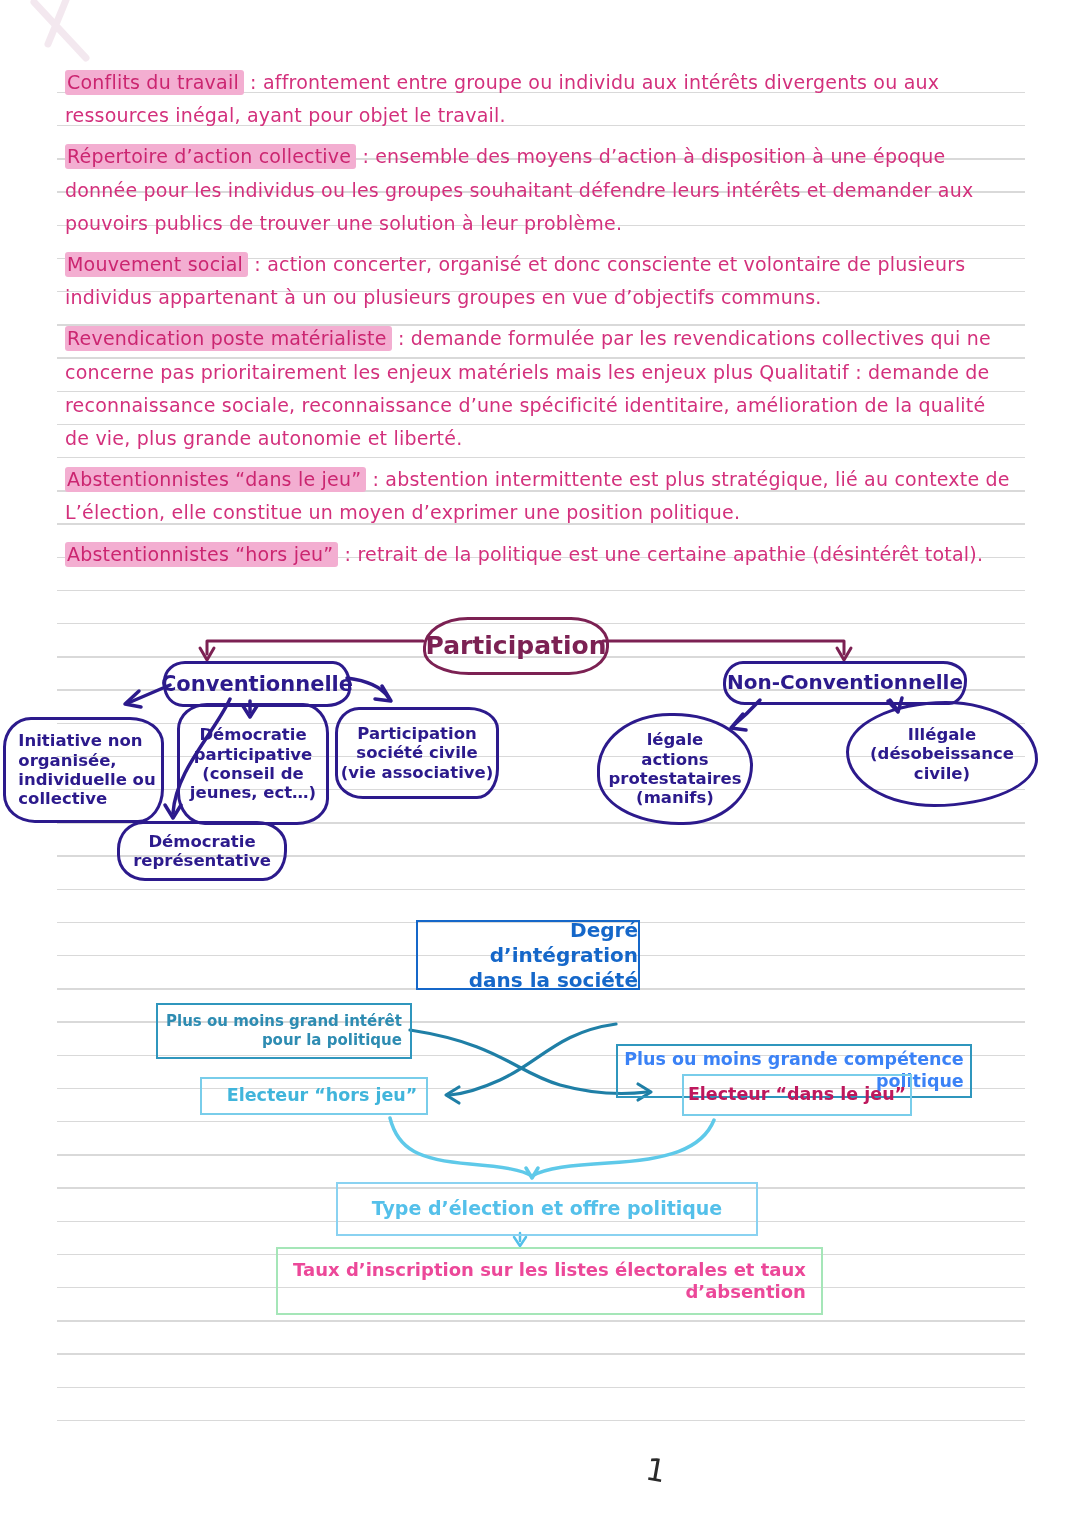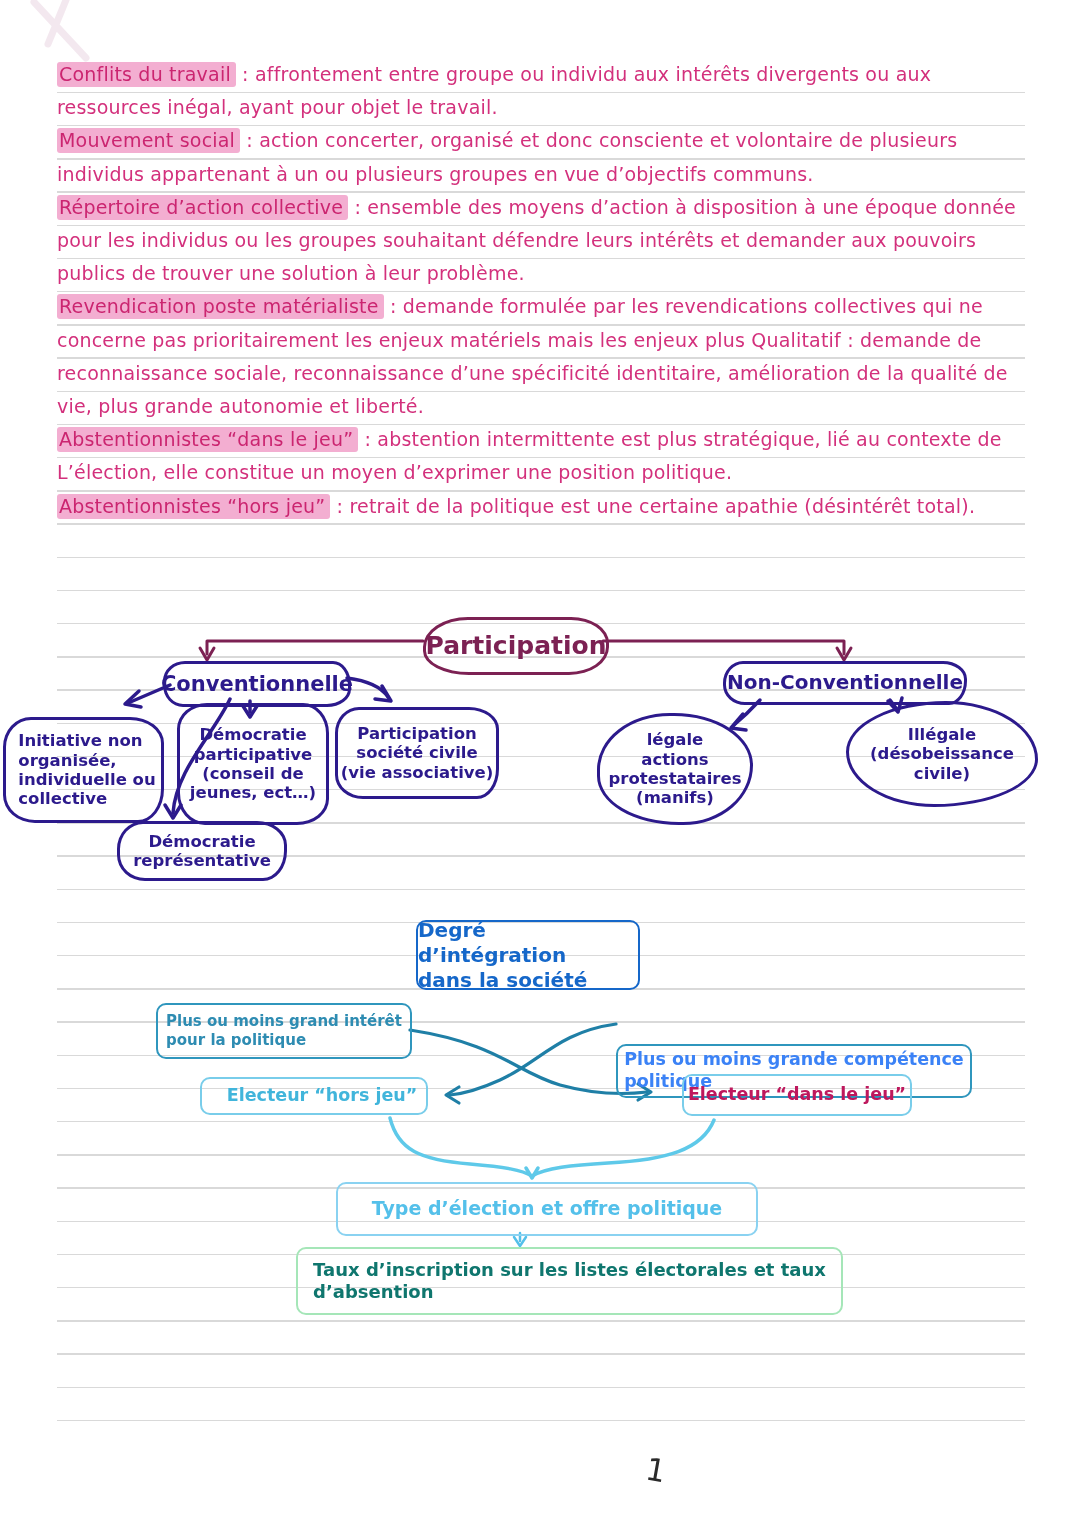--- a/index.html
+++ b/index.html
@@ -13,21 +13,21 @@
     background:repeating-linear-gradient(180deg,
       rgba(0,0,0,0) 0px, rgba(0,0,0,0) 31.8px,
       #d9d9d9 31.8px, #d9d9d9 33.2px);
   }
   .corner-mark{position:absolute;left:0;top:0;z-index:0;}
   
   .defs{
     position:absolute;left:57px;top:58px;width:966px;z-index:2;
     color:#d3307c;font-size:19px;line-height:33.2px;letter-spacing:.2px;
   }
-  .def{margin:0;}
+  .def{margin:8px;}
   .hl{
     background:#f3aed1;color:#cb2570;padding:1px 5px 2px 2px;border-radius:3px;
     box-decoration-break:clone;-webkit-box-decoration-break:clone;
   }
   
   .map-node{
     position:absolute;z-index:2;display:flex;align-items:center;justify-content:center;
     text-align:center;white-space:pre-line;font-weight:700;line-height:1.18;
     color:#2c1a8c;border:3.5px solid #2c1a8c;background:transparent;
   }
@@ -48,55 +48,55 @@
     border-radius:24px 30px 22px 28px / 26px 22px 30px 24px;}
   .node-dem-repr{left:117px;top:821px;width:164px;height:54px;
     border-radius:26px 30px 24px 28px / 28px 24px 30px 26px;}
   .node-legale{left:597px;top:713px;width:150px;height:106px;
     border-radius:48% 52% 46% 54% / 52% 48% 55% 45%;}
   .node-illegale{left:846px;top:701px;width:186px;height:100px;
     border-radius:52% 48% 54% 46% / 48% 55% 45% 52%;}
   
   .box{
     position:absolute;z-index:2;display:flex;align-items:center;justify-content:center;
-    text-align:left;white-space:pre-line;font-weight:700;line-height:1.25;background:transparent;border-radius:10px;
+    text-align:right;white-space:pre-line;font-weight:700;line-height:1.25;background:transparent;
   }
   .box-degre{left:416px;top:920px;width:220px;height:66px;font-size:20px;
     color:#1567c9;border:2.5px solid #1567c9;}
   .box-interet{left:156px;top:1003px;width:252px;height:52px;font-size:15px;
     color:#2e8cb2;border:2px solid #2f96bd;}
   .box-competence{left:616px;top:1000px;width:352px;height:50px;font-size:17.5px;
     color:#3b82f6;border:2px solid #2f96bd;margin-top:44px;}
   .box-electeur-hors{left:200px;top:1077px;width:208px;height:34px;font-size:17.5px;
     color:#41b5db;border:2px solid #79cdea;padding-left:16px;}
   .box-electeur-dans{left:682px;top:1074px;width:226px;height:38px;font-size:17.5px;
     color:#be185d;border:2px solid #79cdea;}
   .box-type{left:336px;top:1182px;width:418px;height:50px;font-size:19px;
     color:#54c0ea;border:2px solid #8ad2f1;}
-  .box-taux{left:296px;top:1247px;width:543px;height:64px;font-size:18px;
-    color:#0f766e;border:2px solid #a5e6b8;}
+  .box-taux{left:276px;top:1247px;width:543px;height:64px;font-size:18px;
+    color:#ec4899;border:2px solid #a5e6b8;}
   .svg-overlay{position:absolute;left:0;top:0;z-index:1;}
   .page-num{
     position:absolute;left:646px;top:1452px;z-index:2;color:#2a2a2a;
     font-size:31px;transform:rotate(10deg);font-weight:400;
   }
 </style>
 </head>
 <body>
 
 <div class="ruled"></div>
 
 <svg class="corner-mark" width="120" height="80">
   <path d="M 34 2 L 86 58 M 66 0 L 48 44" stroke="#f1e4ec" stroke-width="7" fill="none" stroke-linecap="round" opacity="0.85"></path>
 </svg>
 
 <div class="defs">
   <p class="def"><span class="hl">Conflits du travail</span><span> : affrontement entre groupe ou individu aux intérêts divergents ou aux ressources inégal, ayant pour objet le travail.</span></p>
+  <p class="def"><span class="hl">Répertoire d’action collective</span><span> : ensemble des moyens d’action à disposition à une époque donnée pour les individus ou les groupes souhaitant défendre leurs intérêts et demander aux pouvoirs publics de trouver une solution à leur problème.</span></p>
   <p class="def"><span class="hl">Mouvement social</span><span> : action concerter, organisé et donc consciente et volontaire de plusieurs individus appartenant à un ou plusieurs groupes en vue d’objectifs communs.</span></p>
-  <p class="def"><span class="hl">Répertoire d’action collective</span><span> : ensemble des moyens d’action à disposition à une époque donnée pour les individus ou les groupes souhaitant défendre leurs intérêts et demander aux pouvoirs publics de trouver une solution à leur problème.</span></p>
   <p class="def"><span class="hl">Revendication poste matérialiste</span><span> : demande formulée par les revendications collectives qui ne concerne pas prioritairement les enjeux matériels mais les enjeux plus Qualitatif : demande de reconnaissance sociale, reconnaissance d’une spécificité identitaire, amélioration de la qualité de vie, plus grande autonomie et liberté.</span></p>
   <p class="def"><span class="hl">Abstentionnistes “dans le jeu”</span><span> : abstention intermittente est plus stratégique, lié au contexte de L’élection, elle constitue un moyen d’exprimer une position politique.</span></p>
   <p class="def"><span class="hl">Abstentionnistes “hors jeu”</span><span> : retrait de la politique est une certaine apathie (désintérêt total).</span></p>
 </div>
 
 <svg class="svg-overlay" width="1080" height="1527">
   <g stroke="#7c2153" stroke-width="3" fill="none" stroke-linecap="round" stroke-linejoin="round">
     <path d="M 423 641 H 207 V 654"></path>
     <path d="M 200 648 L 207 660 L 214 648"></path>
     <path d="M 603 641 H 844 V 654"></path>

